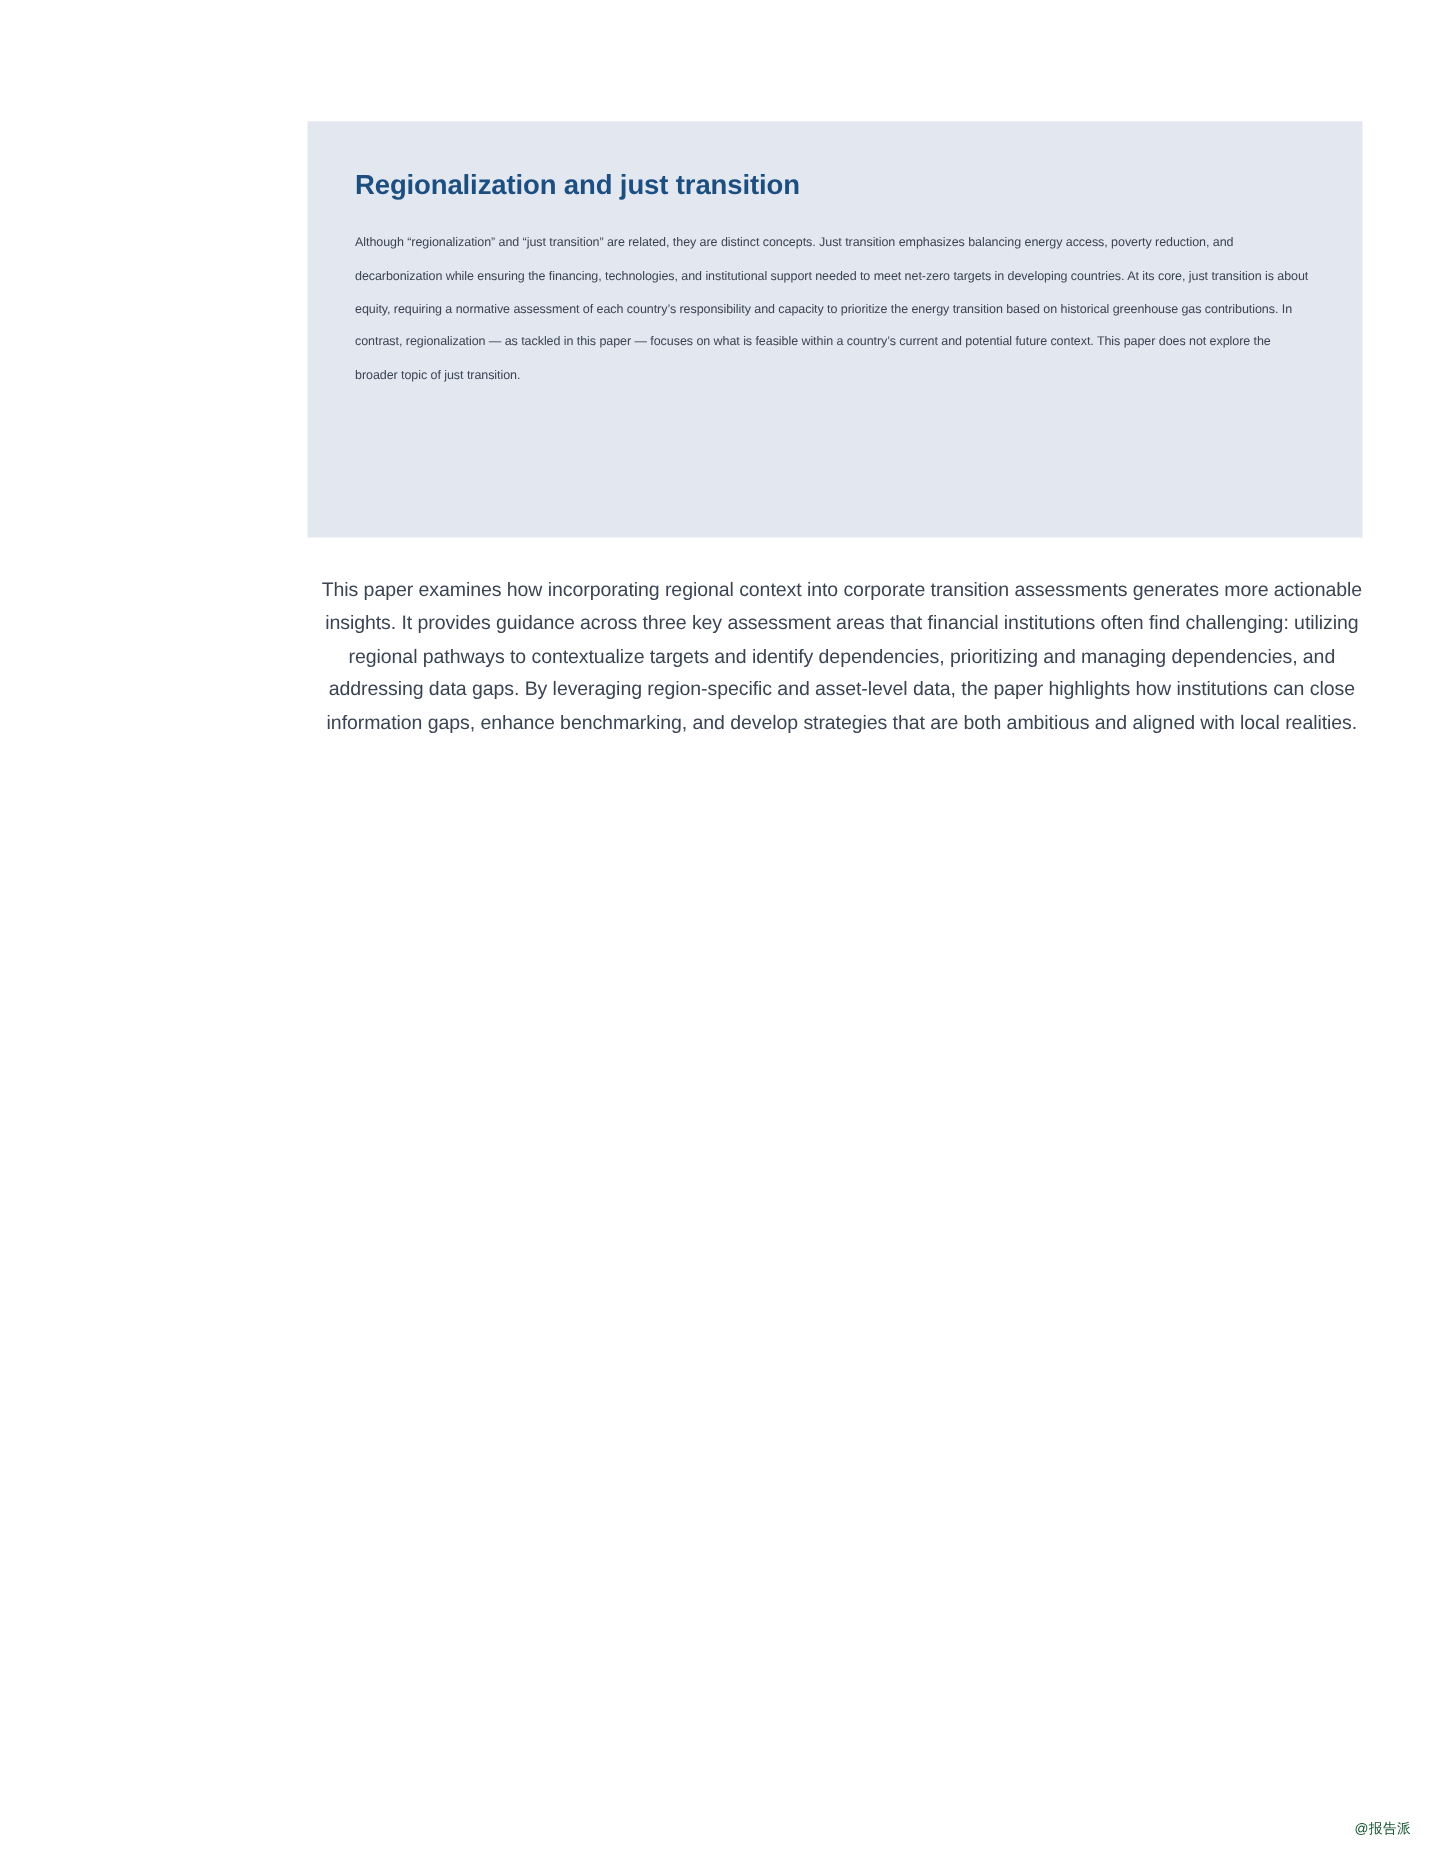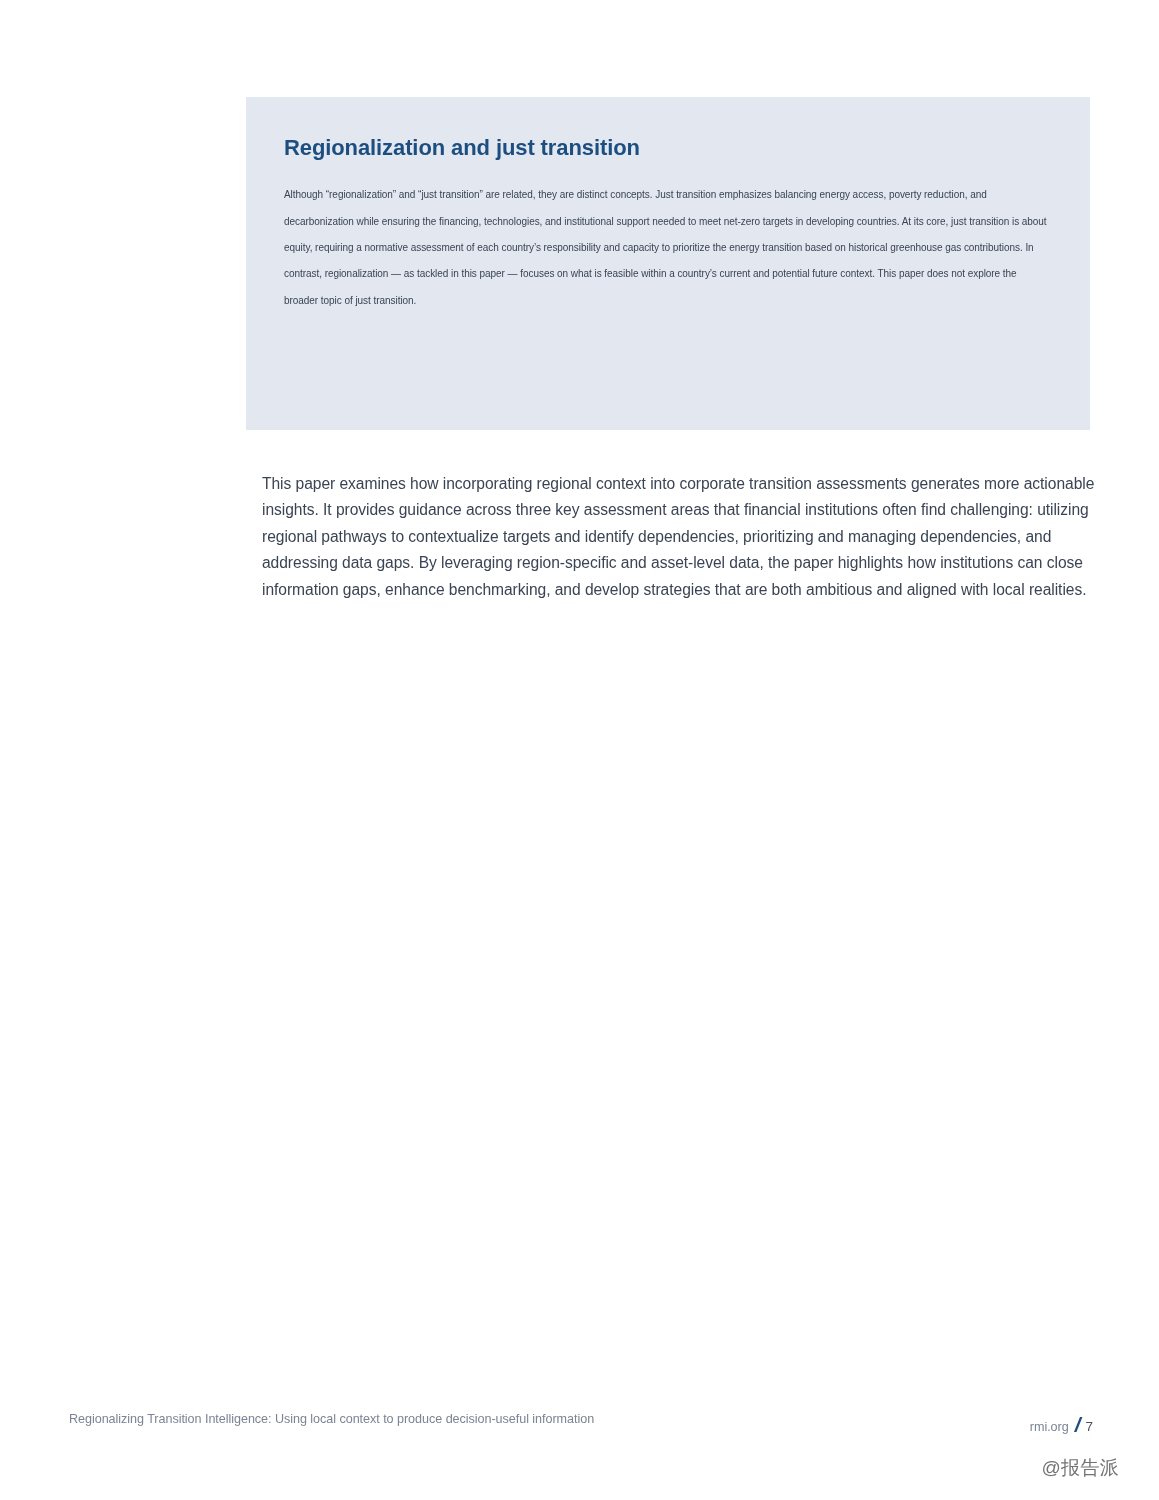--- a/index.html
+++ b/index.html
@@ -53,22 +53,23 @@
 
   
   .main-para {
     position: absolute;
     left: 246px;
     top: 455px;
     width: 845px;
     color: #3a4453;
     font-size: 15.6px;
     line-height: 26.4px;
-    margin: 16px;
+    margin: 5px;
     letter-spacing: -0.05px;
+    text-align: center;
   }
 
   
   .footer {
     position: absolute;
     left: 0;
     top: 1412px;
     width: 1159px;
     height: 30px;
   }
@@ -108,43 +109,35 @@
     transform: translateY(1px);
   }
 
   .footer-page {
     color: #44505f;
     font-size: 13.5px;
   }
 
   .watermark {
     position: absolute;
-    right: 40px;
+    right: 30px;
     top: 1455px;
-    color: #737373;
-    font-size: 19px;
+    color: #14532d;
+    font-size: 11px;
     letter-spacing: 0.3px;
   }
 </style>
 </head>
 <body>
 
 <div class="page">
 
   <div class="callout">
     <h2 class="callout-title">Regionalization and just transition</h2>
     <p class="callout-body">Although “regionalization” and “just transition” are related, they are distinct concepts. Just transition emphasizes balancing energy access, poverty reduction, and decarbonization while ensuring the financing, technologies, and institutional support needed to meet net-zero targets in developing countries. At its core, just transition is about equity, requiring a normative assessment of each country’s responsibility and capacity to prioritize the energy transition based on historical greenhouse gas contributions. In contrast, regionalization — as tackled in this paper — focuses on what is feasible within a country’s current and potential future context. This paper does not explore the broader topic of just transition.</p>
   </div>
 
   <p class="main-para">This paper examines how incorporating regional context into corporate transition assessments generates more actionable insights. It provides guidance across three key assessment areas that financial institutions often find challenging: utilizing regional pathways to contextualize targets and identify dependencies, prioritizing and managing dependencies, and addressing data gaps. By leveraging region-specific and asset-level data, the paper highlights how institutions can close information gaps, enhance benchmarking, and develop strategies that are both ambitious and aligned with local realities.</p>
 
-  <div class="footer">
-    <div class="footer-left">Regionalizing Transition Intelligence: Using local context to produce decision-useful information</div>
-    <div class="footer-right">
-      <span class="footer-site">rmi.org</span>
-      <span class="footer-slash">/</span>
-      <span class="footer-page">7</span>
-    </div>
-  </div>
 
   <div class="watermark">@报告派</div>
 
 </div>
 
 </body></html>

